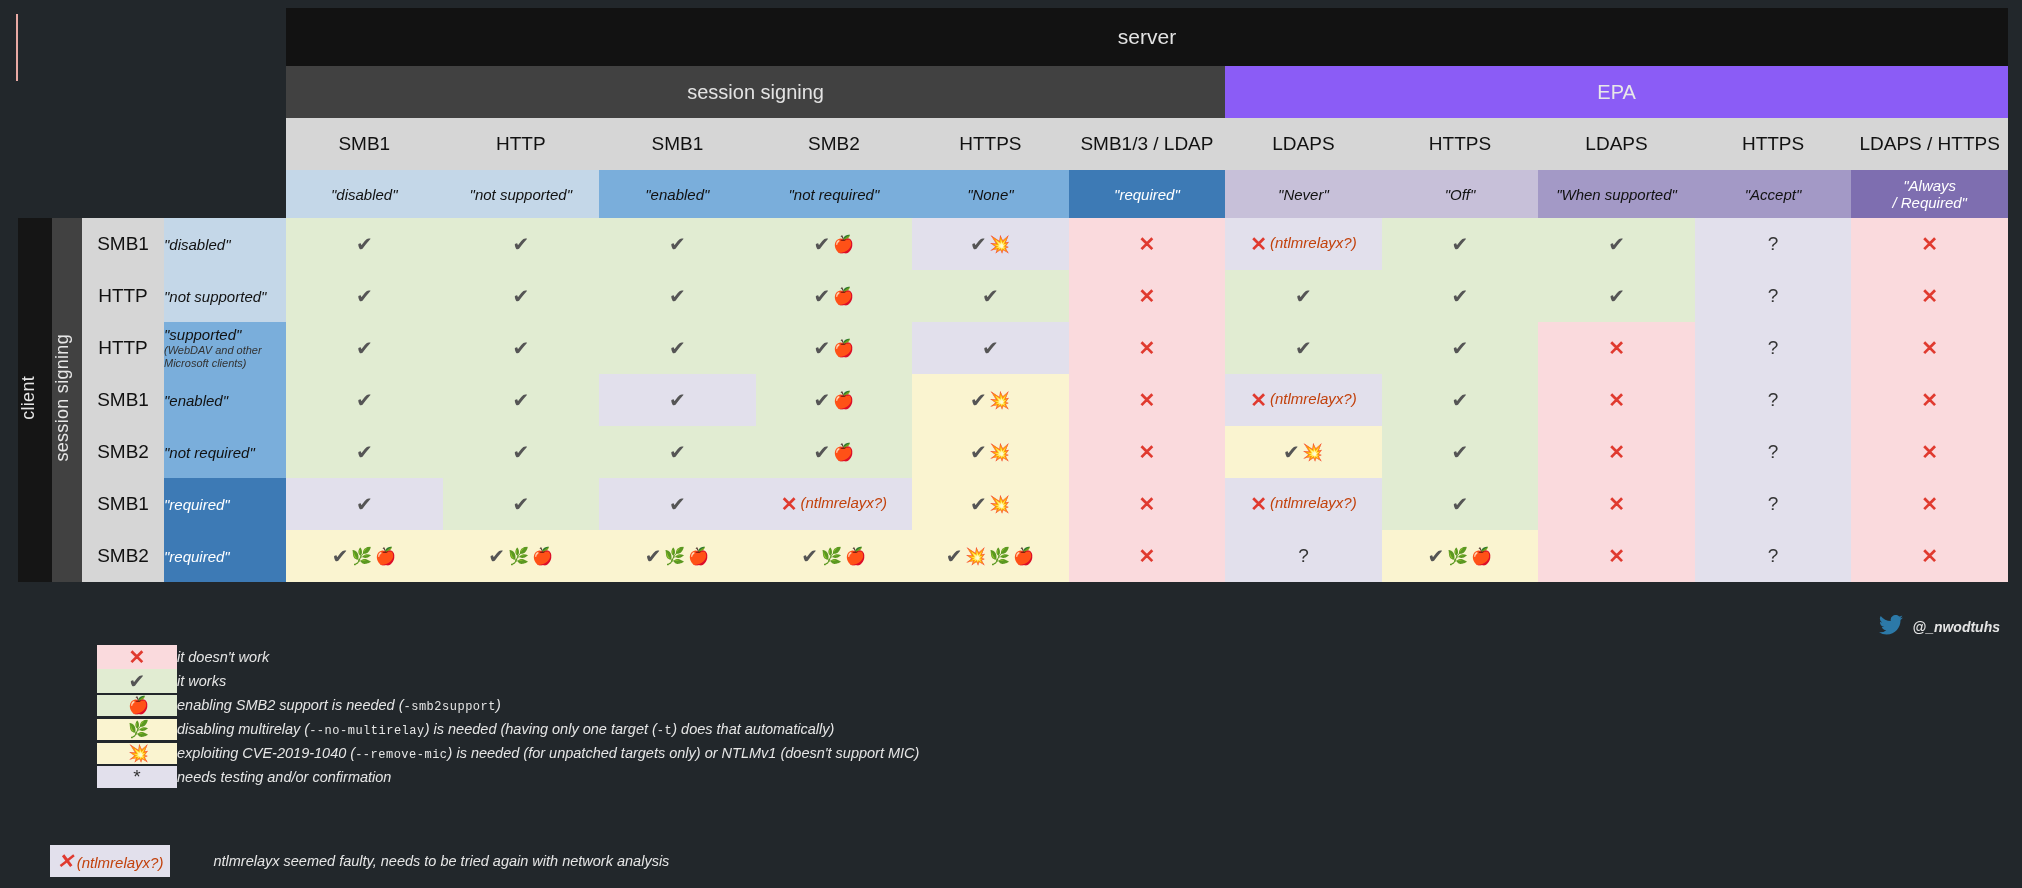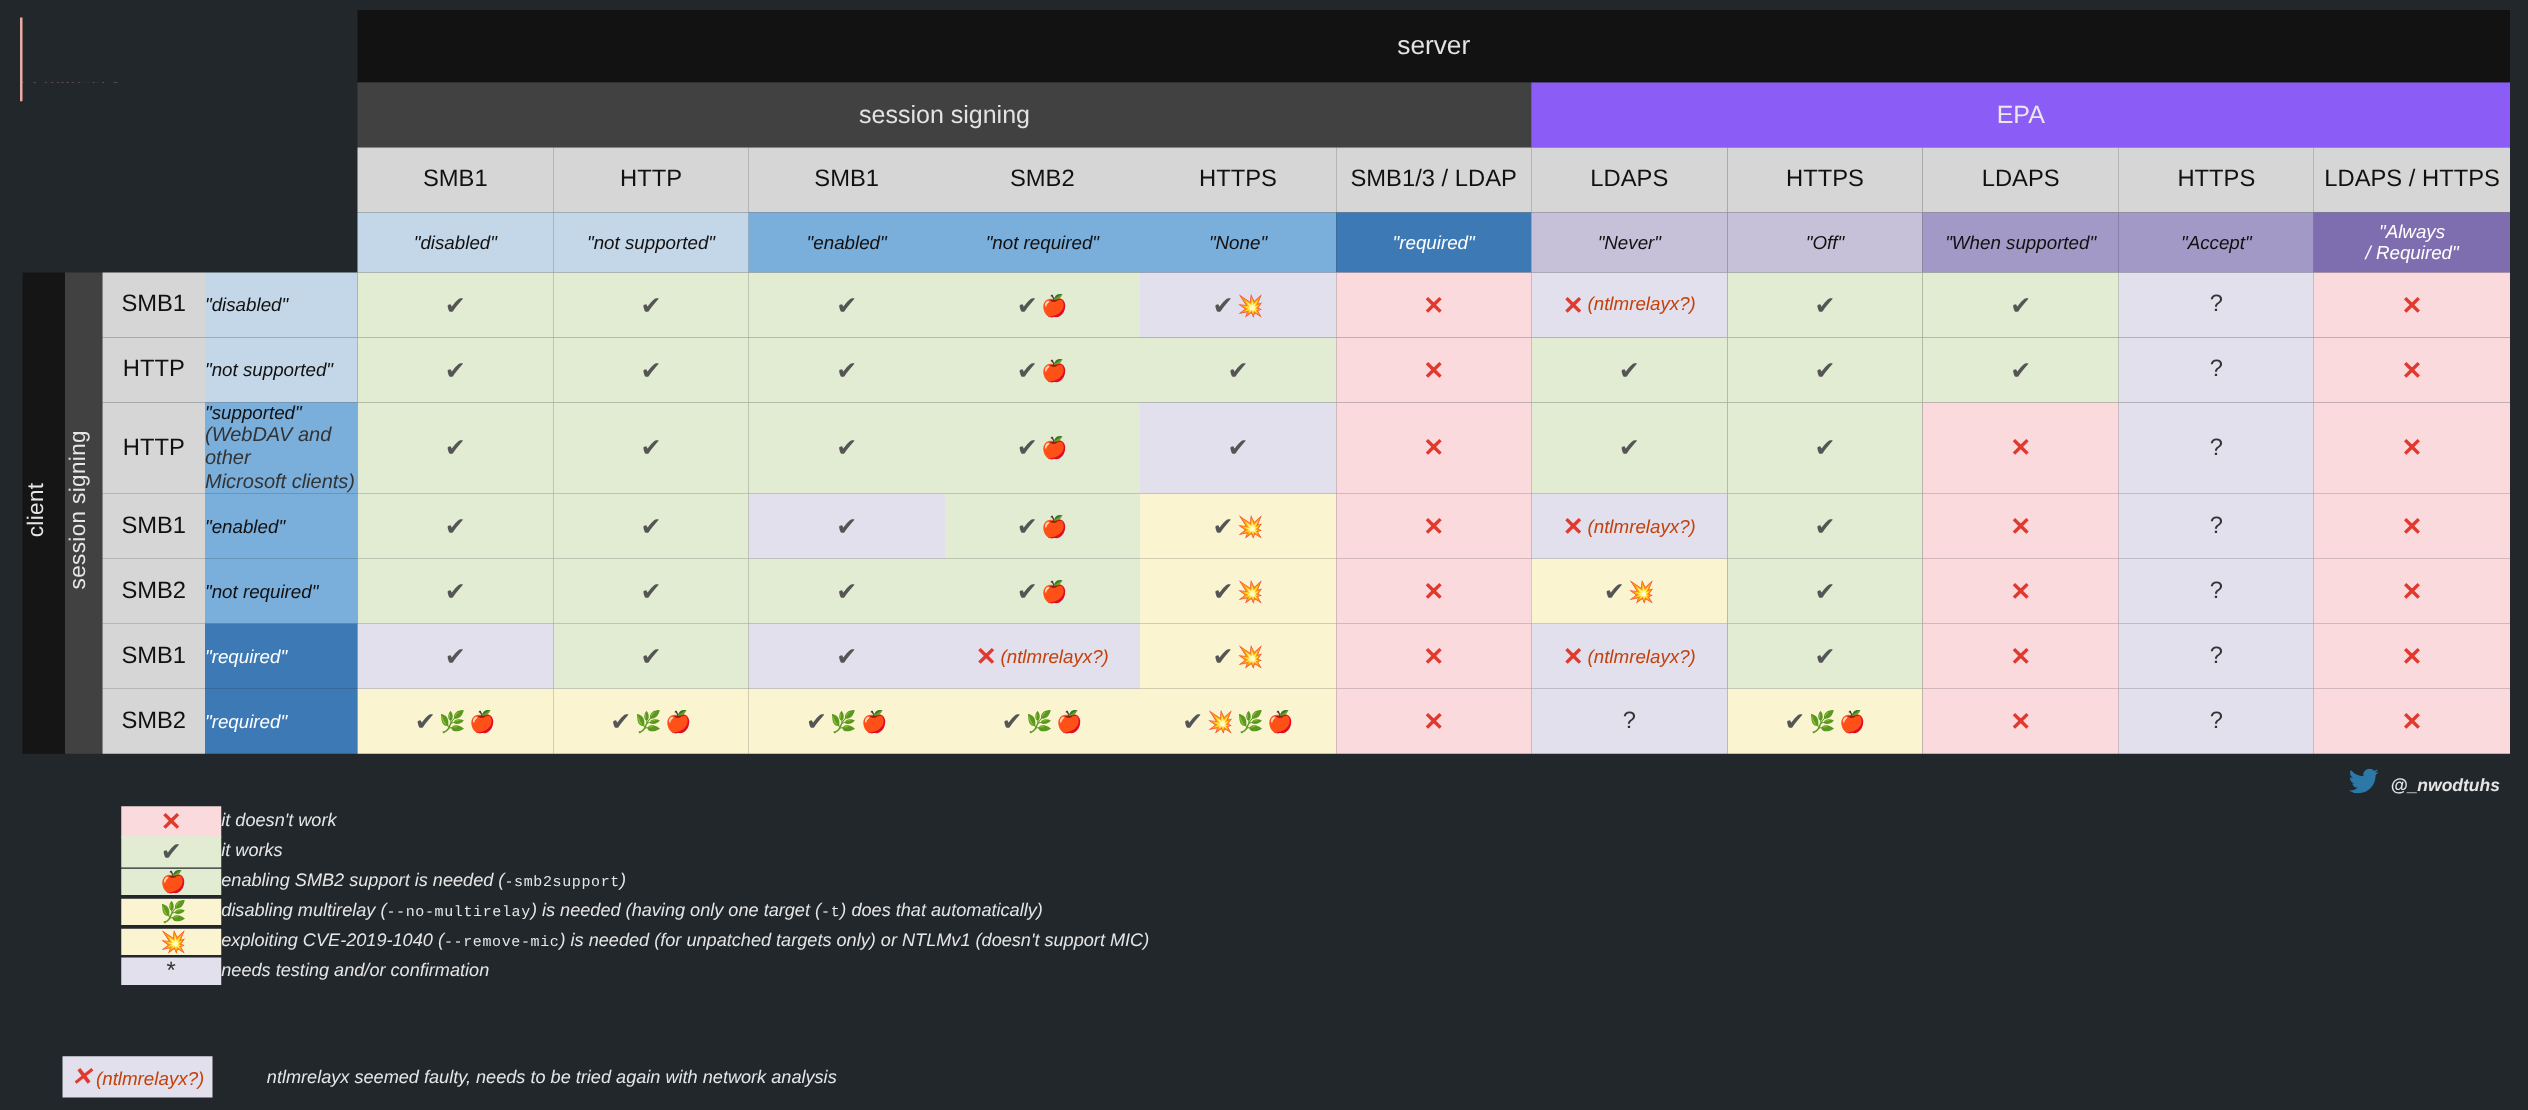--- a/index.html
+++ b/index.html
@@ -38,21 +38,21 @@
   .hdr-grp-epa   { background: #8b5cf6; color: #e8e8e8; font-size: 20px; text-align: center; height: 52px; }
   .hdr-proto     { background: #d6d6d6; color: #111; font-size: 19px; text-align: center; height: 52px; }
   .hdr-val       { font-size: 15px; font-style: italic; text-align: center; height: 48px; color: #111; }
 
   .rowlbl-client { background: #151515; color: #e6e6e6; width: 34px; }
   .rowlbl-sign   { background: #414141; color: #e6e6e6; width: 30px; }
   .vert { writing-mode: vertical-rl; transform: rotate(180deg); white-space: nowrap;
           display: inline-block; font-size: 18px; letter-spacing: .3px; }
   .rowlbl-proto  { background: #d6d6d6; color: #111; font-size: 19px; text-align: center; width: 82px; }
   .rowlbl-val    { font-size: 15px; font-style: italic; color: #111; padding-left: 9px; width: 122px; }
-  .rowlbl-val .sub { display:block; font-size: 16px; font-style: italic; color:#333; line-height: 1.15; margin-top:1px; }
+  .rowlbl-val .sub { display:block; font-size: 11px; font-style: italic; color:#333; line-height: 1.15; margin-top:1px; }
 
   .cell { height: 52px; text-align: center; font-size: 17px; color: #444; white-space: nowrap; }
   .cell .mk { display:inline-block; vertical-align: middle; }
   .tick  { color: #555; font-size: 20px; }
   .cross { color: #e03a2f; font-size: 20px; font-weight: bold; }
   .qm    { color: #333; font-size: 19px; }
   .note  { font-style: italic; font-size: 15px; color:#c2410c; margin-left:3px; }
   .emo   { font-size: 17px; margin-left: 3px; }
 
   

